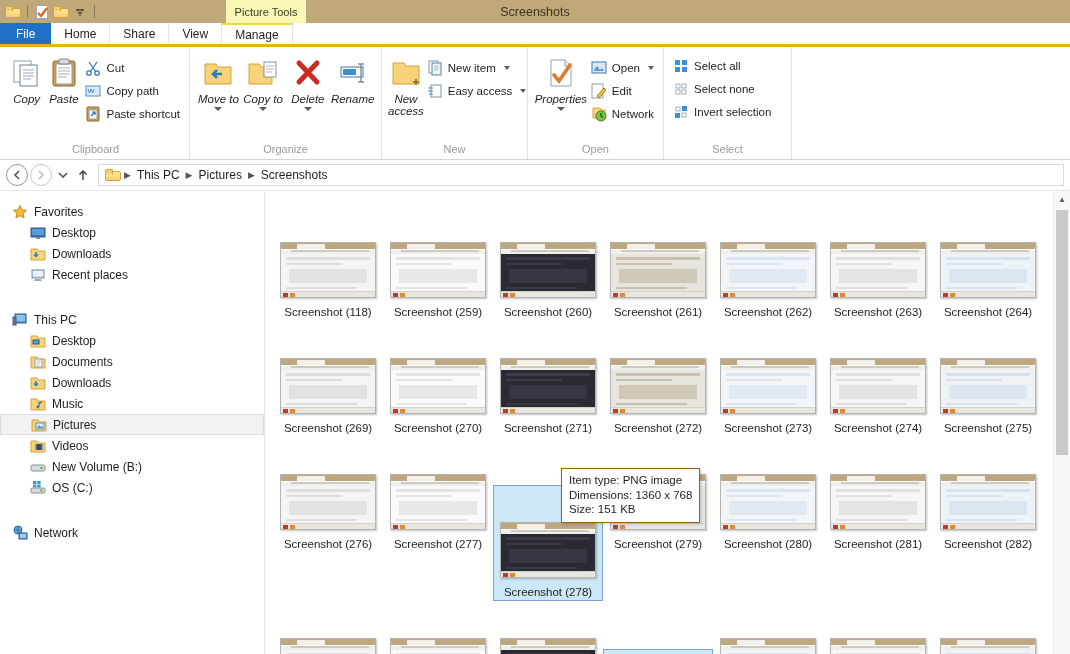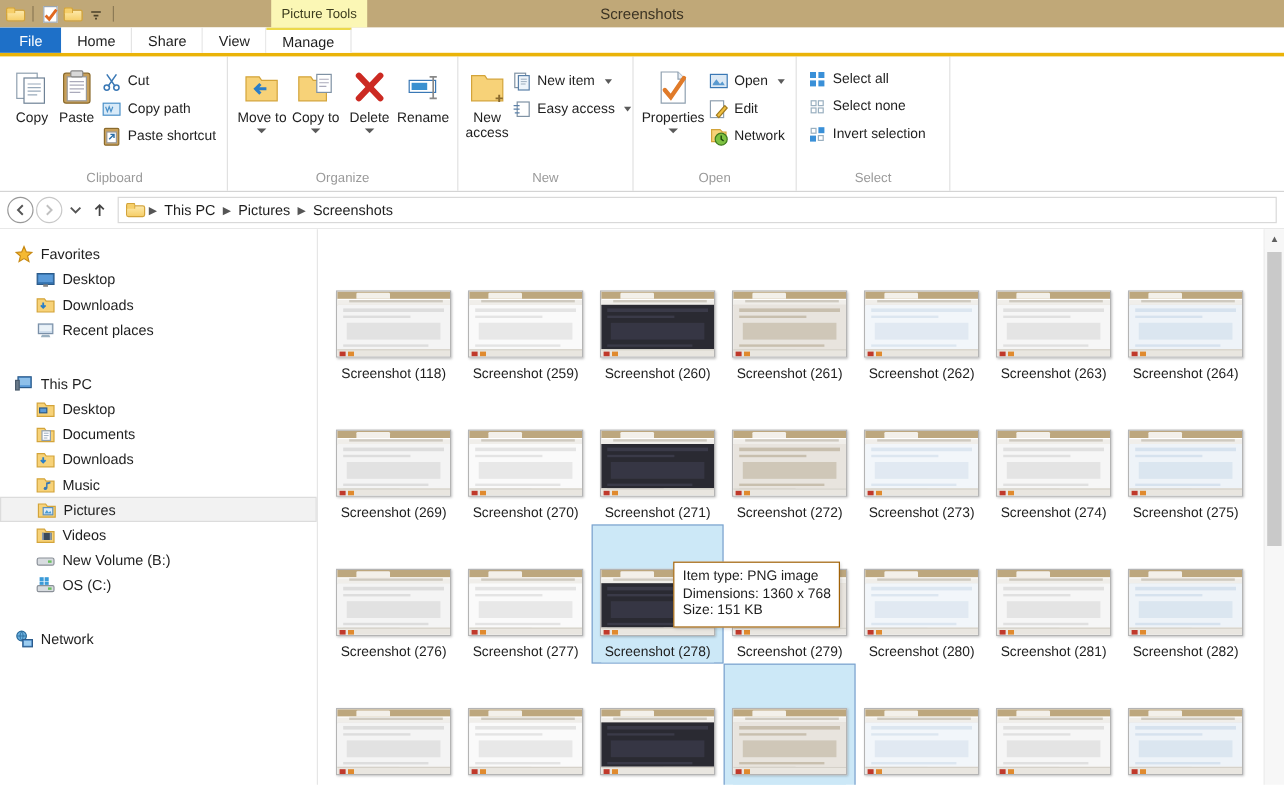--- a/index.html
+++ b/index.html
@@ -70,21 +70,21 @@
   .rgroup-body { flex: 1; display: flex; align-items: flex-start; padding: 2px 6px 0 6px; }
   .rgroup-title {
     text-align: center; font-size: 11px; color: #9a9a9a;
     padding-bottom: 3px; height: 16px;
   }
 
   .big-btn {
     width: 56px; display: flex; flex-direction: column; align-items: center;
     padding-top: 4px; cursor: default;
   }
-  .big-btn .lbl { font-size: 11.5px; color: #1e1e1e; text-align: center; line-height: 12px; margin-top: 4px; }
+  .big-btn .lbl { font-size: 11.5px; color: #1e1e1e; text-align: center; line-height: 12px; margin-top: 4px; font-style: italic; }
   .big-ico { width: 32px; height: 32px; position: relative; }
 
   .small-col { display: flex; flex-direction: column; justify-content: flex-start; padding-top: 5px; gap: 3px; }
   .small-btn { display: flex; align-items: center; gap: 5px; height: 20px; padding: 0 3px; cursor: default; }
   .small-btn .lbl { font-size: 11.5px; color: #1e1e1e; white-space: nowrap; }
   .small-ico { width: 16px; height: 16px; position: relative; flex: 0 0 16px; }
   .caret { width: 0; height: 0; border-left: 3.5px solid transparent; border-right: 3.5px solid transparent;
            border-top: 4px solid #5a5a5a; margin-left: 3px; }
   .caret-c { width: 0; height: 0; border-left: 4px solid transparent; border-right: 4px solid transparent;
              border-top: 4px solid #5a5a5a; margin: 2px auto 0; }
@@ -134,21 +134,21 @@
     display: flex; flex-wrap: wrap;
     padding: 14px 0 0 8px;
     align-content: flex-start;
   }
   .cell {
     width: 110px; height: 116px;
     display: flex; flex-direction: column; align-items: center;
     padding-top: 2px; cursor: default;
     border: 1px solid transparent;
   }
-  .cell.sel { background: #cce8f7; border: 1px solid #7da2ce; }
+  .cell.sel { background: #cce8f7; border: 1px solid #7da2ce; margin-top: 48px; }
   .thumb-wrap {
     flex: 1; display: flex; align-items: flex-end; justify-content: center;
     width: 100%; padding-bottom: 6px;
   }
   .thumb {
     width: 96px; height: 56px; background: #fff;
     border: 1px solid #b4b4b4;
     box-shadow: 1px 1px 2px rgba(0,0,0,.25);
     position: relative; overflow: hidden;
   }

